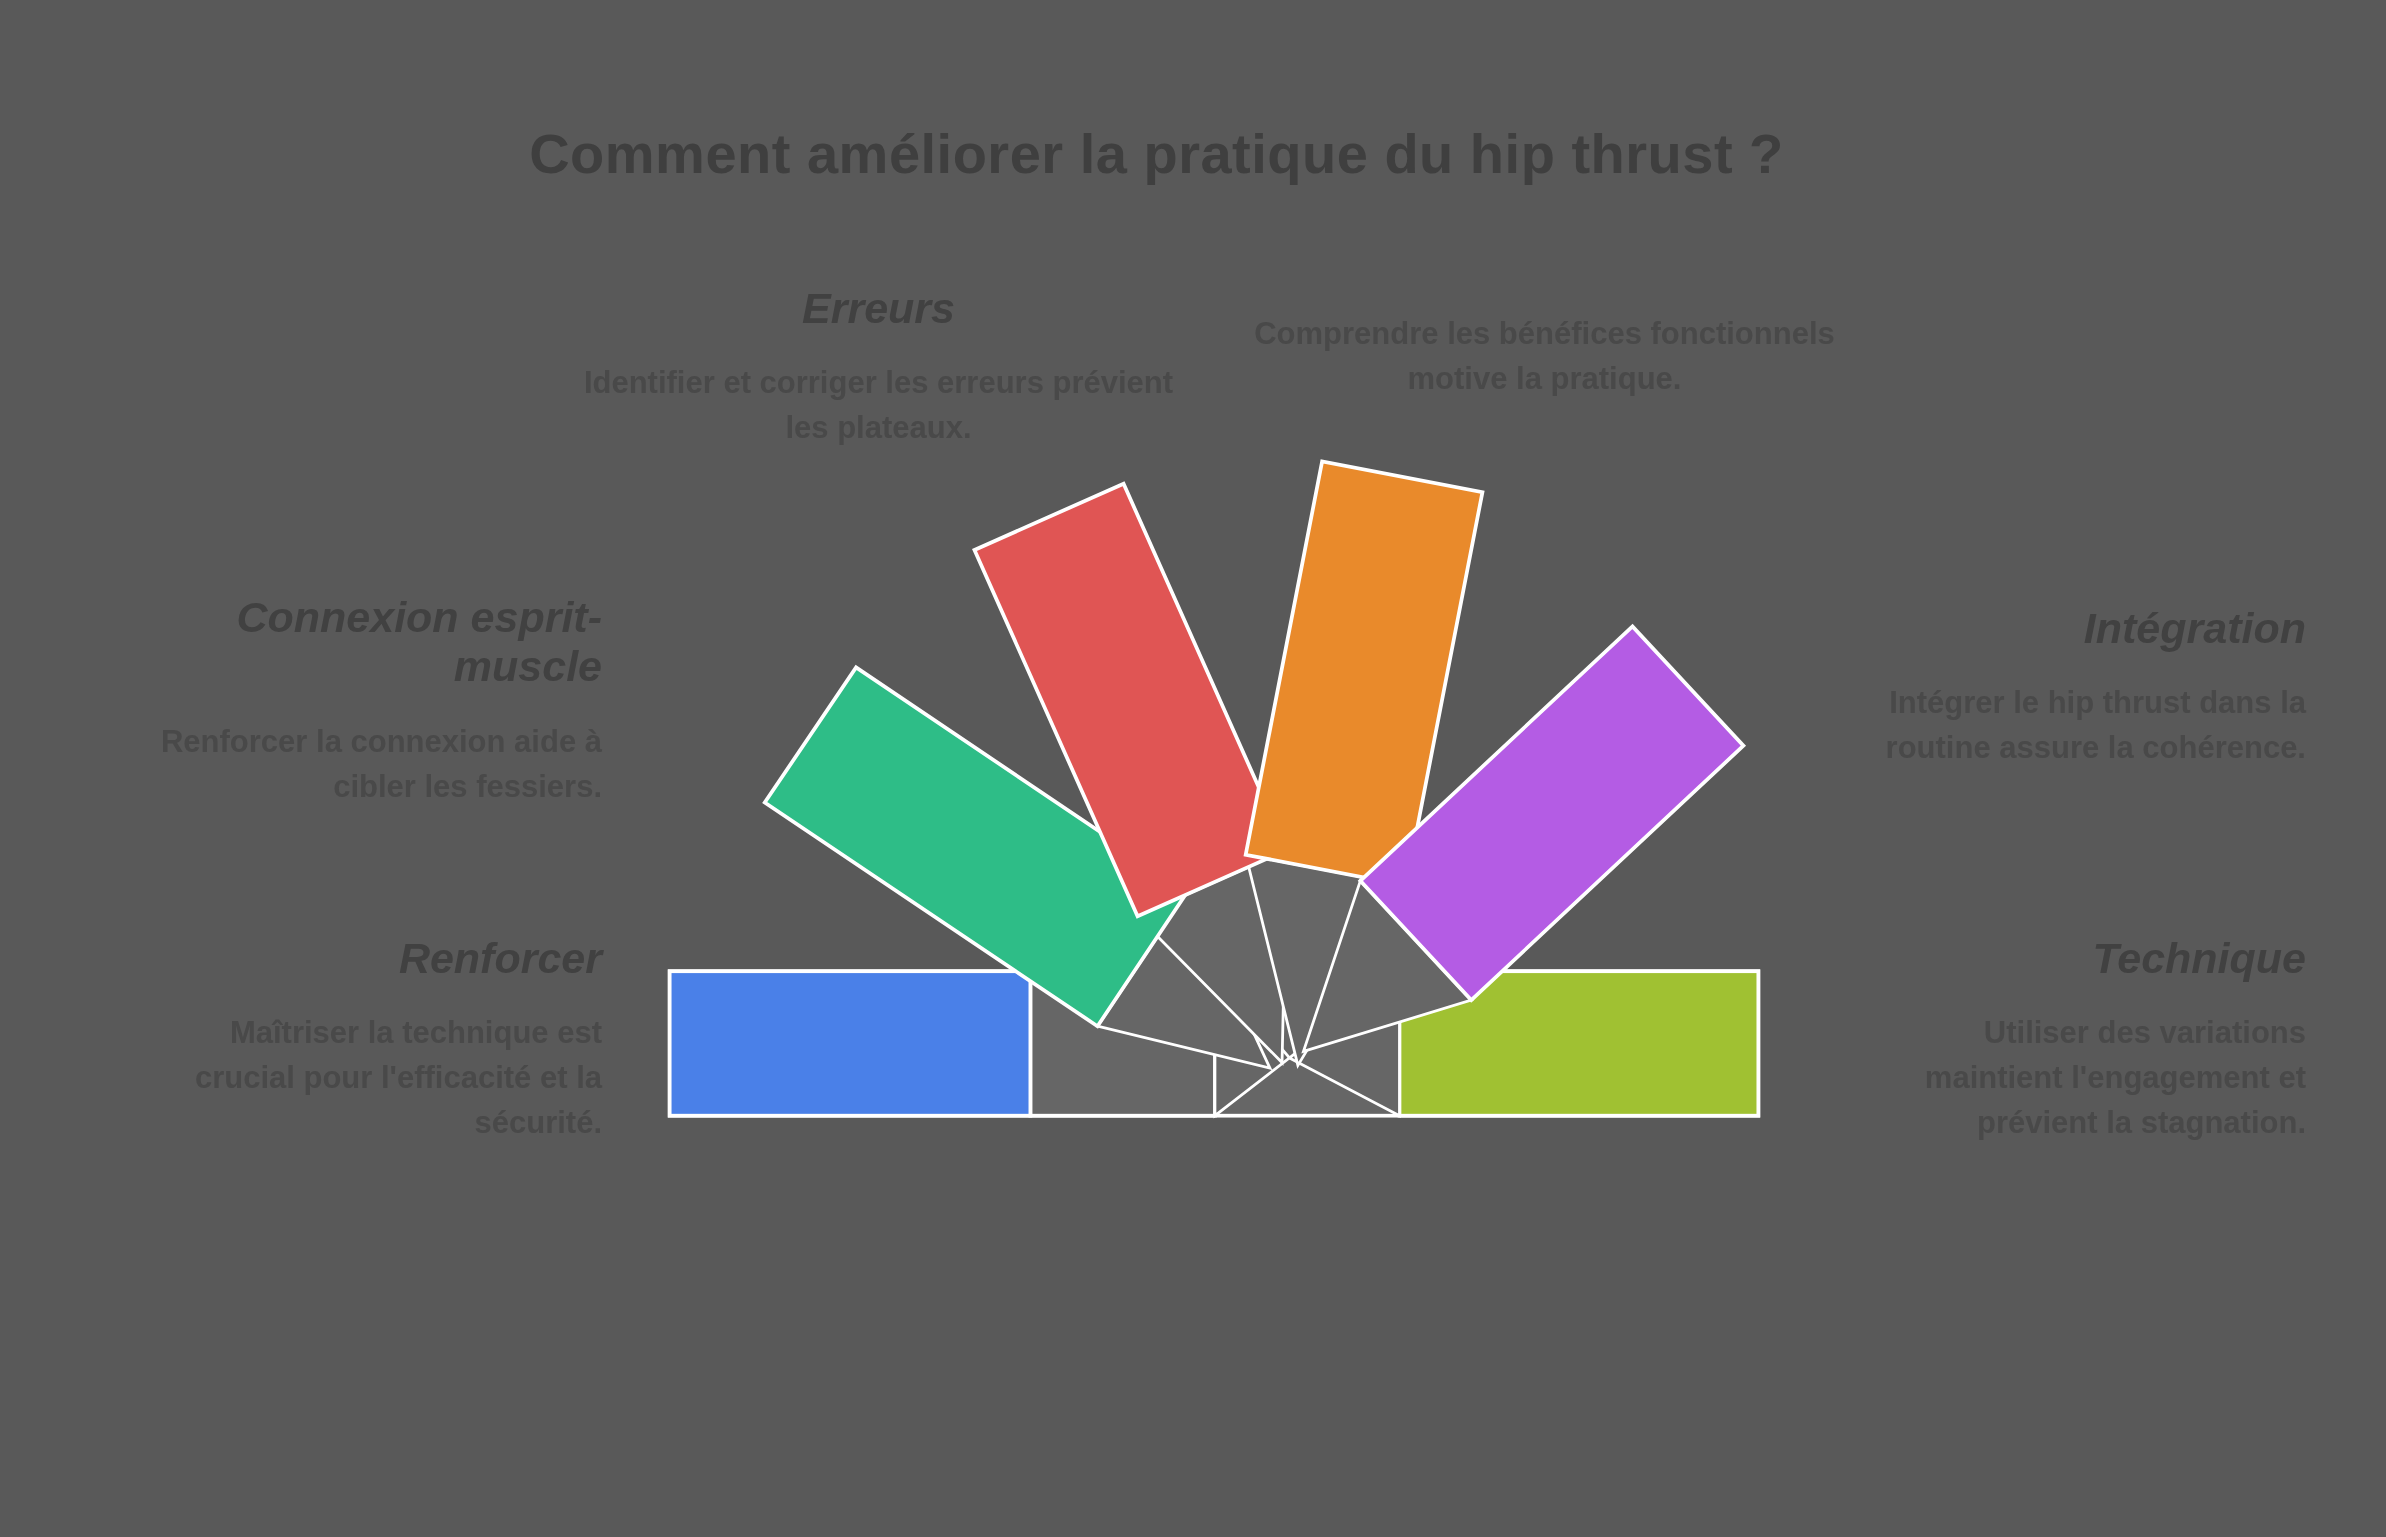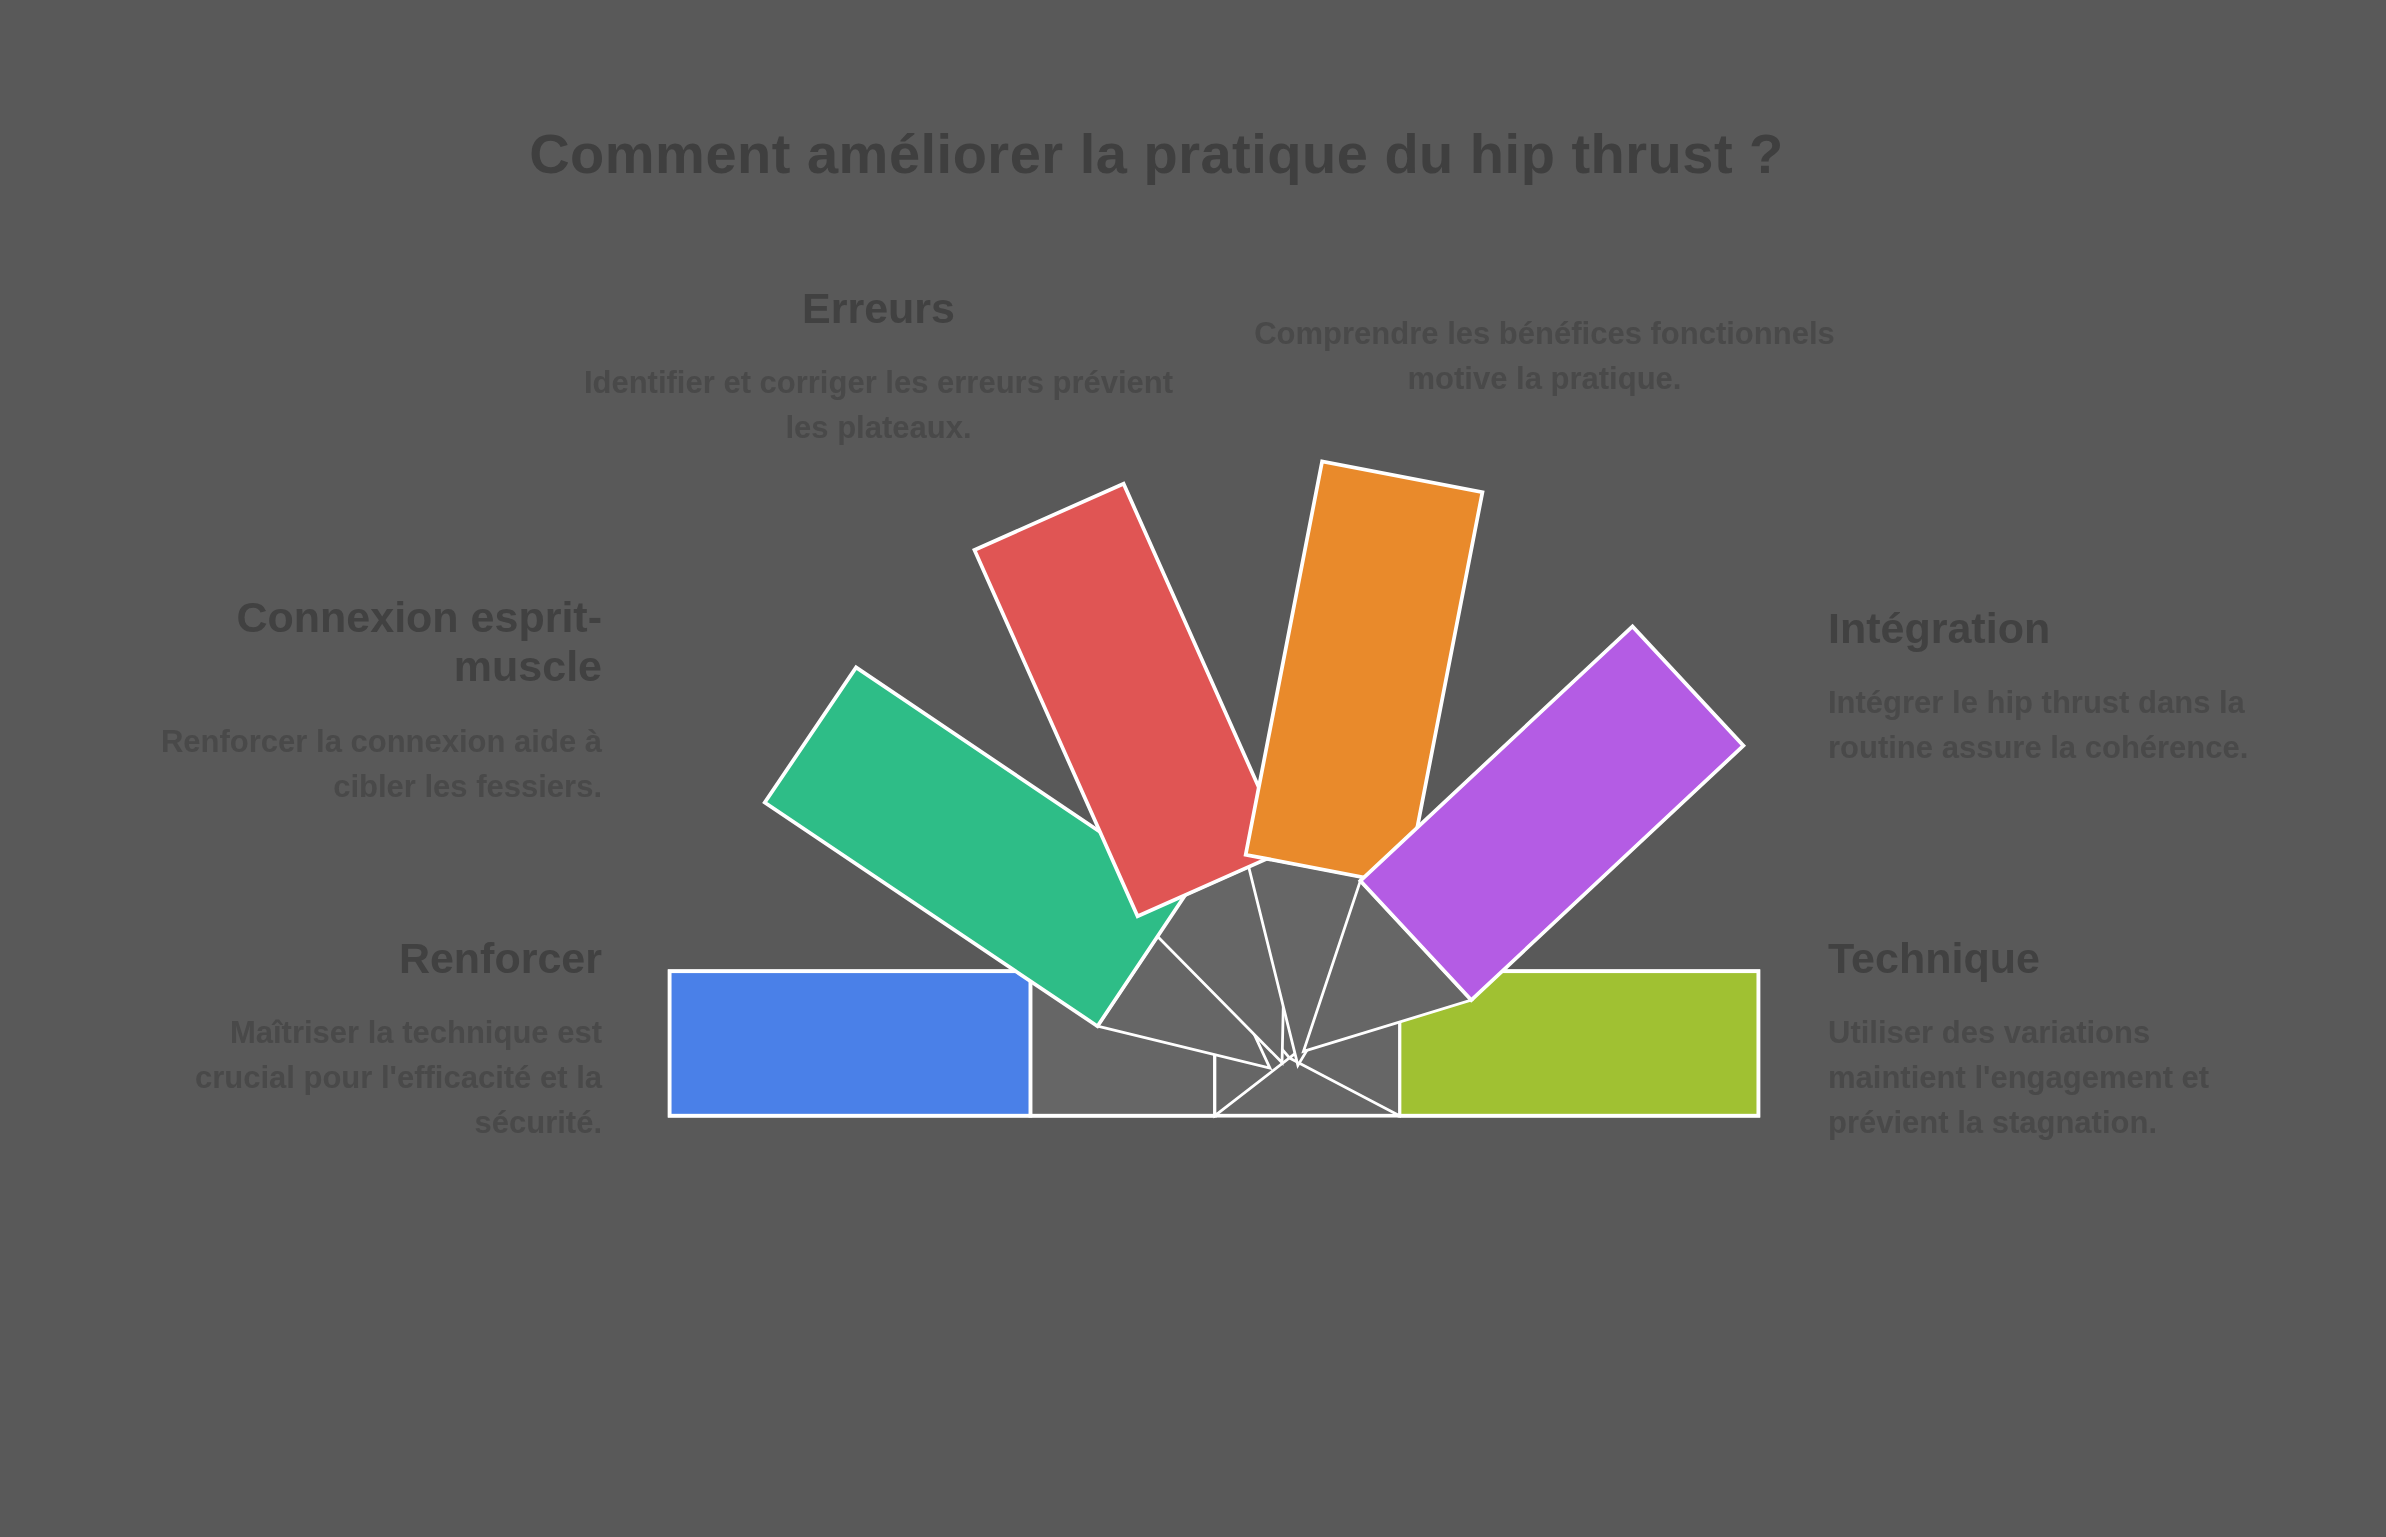--- a/index.html
+++ b/index.html
@@ -19,31 +19,32 @@
     color:var(--title,#3f3f3f);
     letter-spacing:0.5px;
   }
   .section{position:absolute;}
   .section .heading{
     font-size:43px;
     font-weight:700;
     line-height:1.15;
     color:var(--heading,#414141);
     margin:0;
+    font-style:italic;
   }
   .section .desc{
     font-size:31px;
     font-weight:700;
     line-height:1.45;
     color:var(--body,#494949);
     margin:28px 0 0 0;
   }
   .align-center{text-align:center;}
   .align-right{text-align:right;}
-  .align-left{text-align:left;}
+  .align-left{text-align:right;margin-left:12px;}
   #erreurs-block{left:580px;top:284px;width:597px;}
   #benefices-block{left:1246px;top:284px;width:597px;}
   #connexion-block{left:155px;top:593px;width:447px;}
   #technique-block{left:155px;top:934px;width:447px;}
   #integration-block{left:1828px;top:604px;width:466px;}
   #variations-block{left:1828px;top:934px;width:466px;}
   #fan-diagram{position:absolute;left:0;top:0;}
 </style>
 </head>
 <body style="--bg: #595959; --title: #3f3f3f; --heading: #414141; --body: #494949;">

